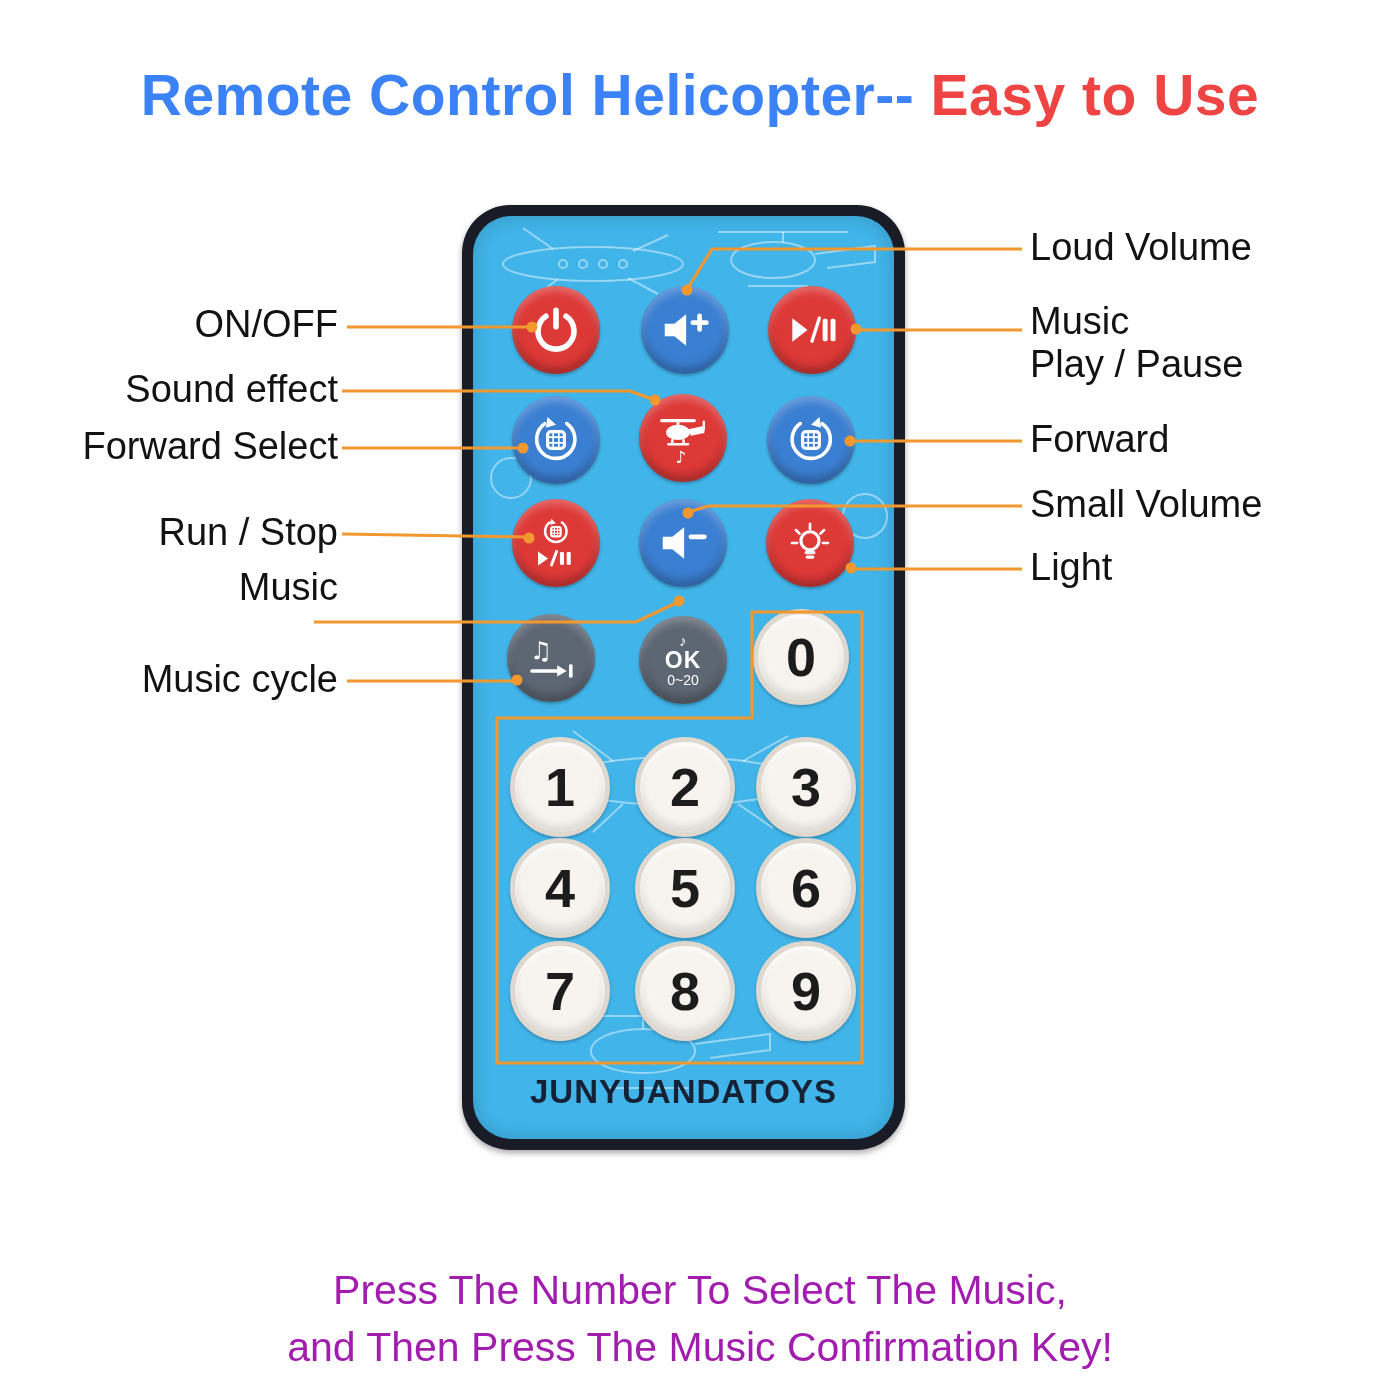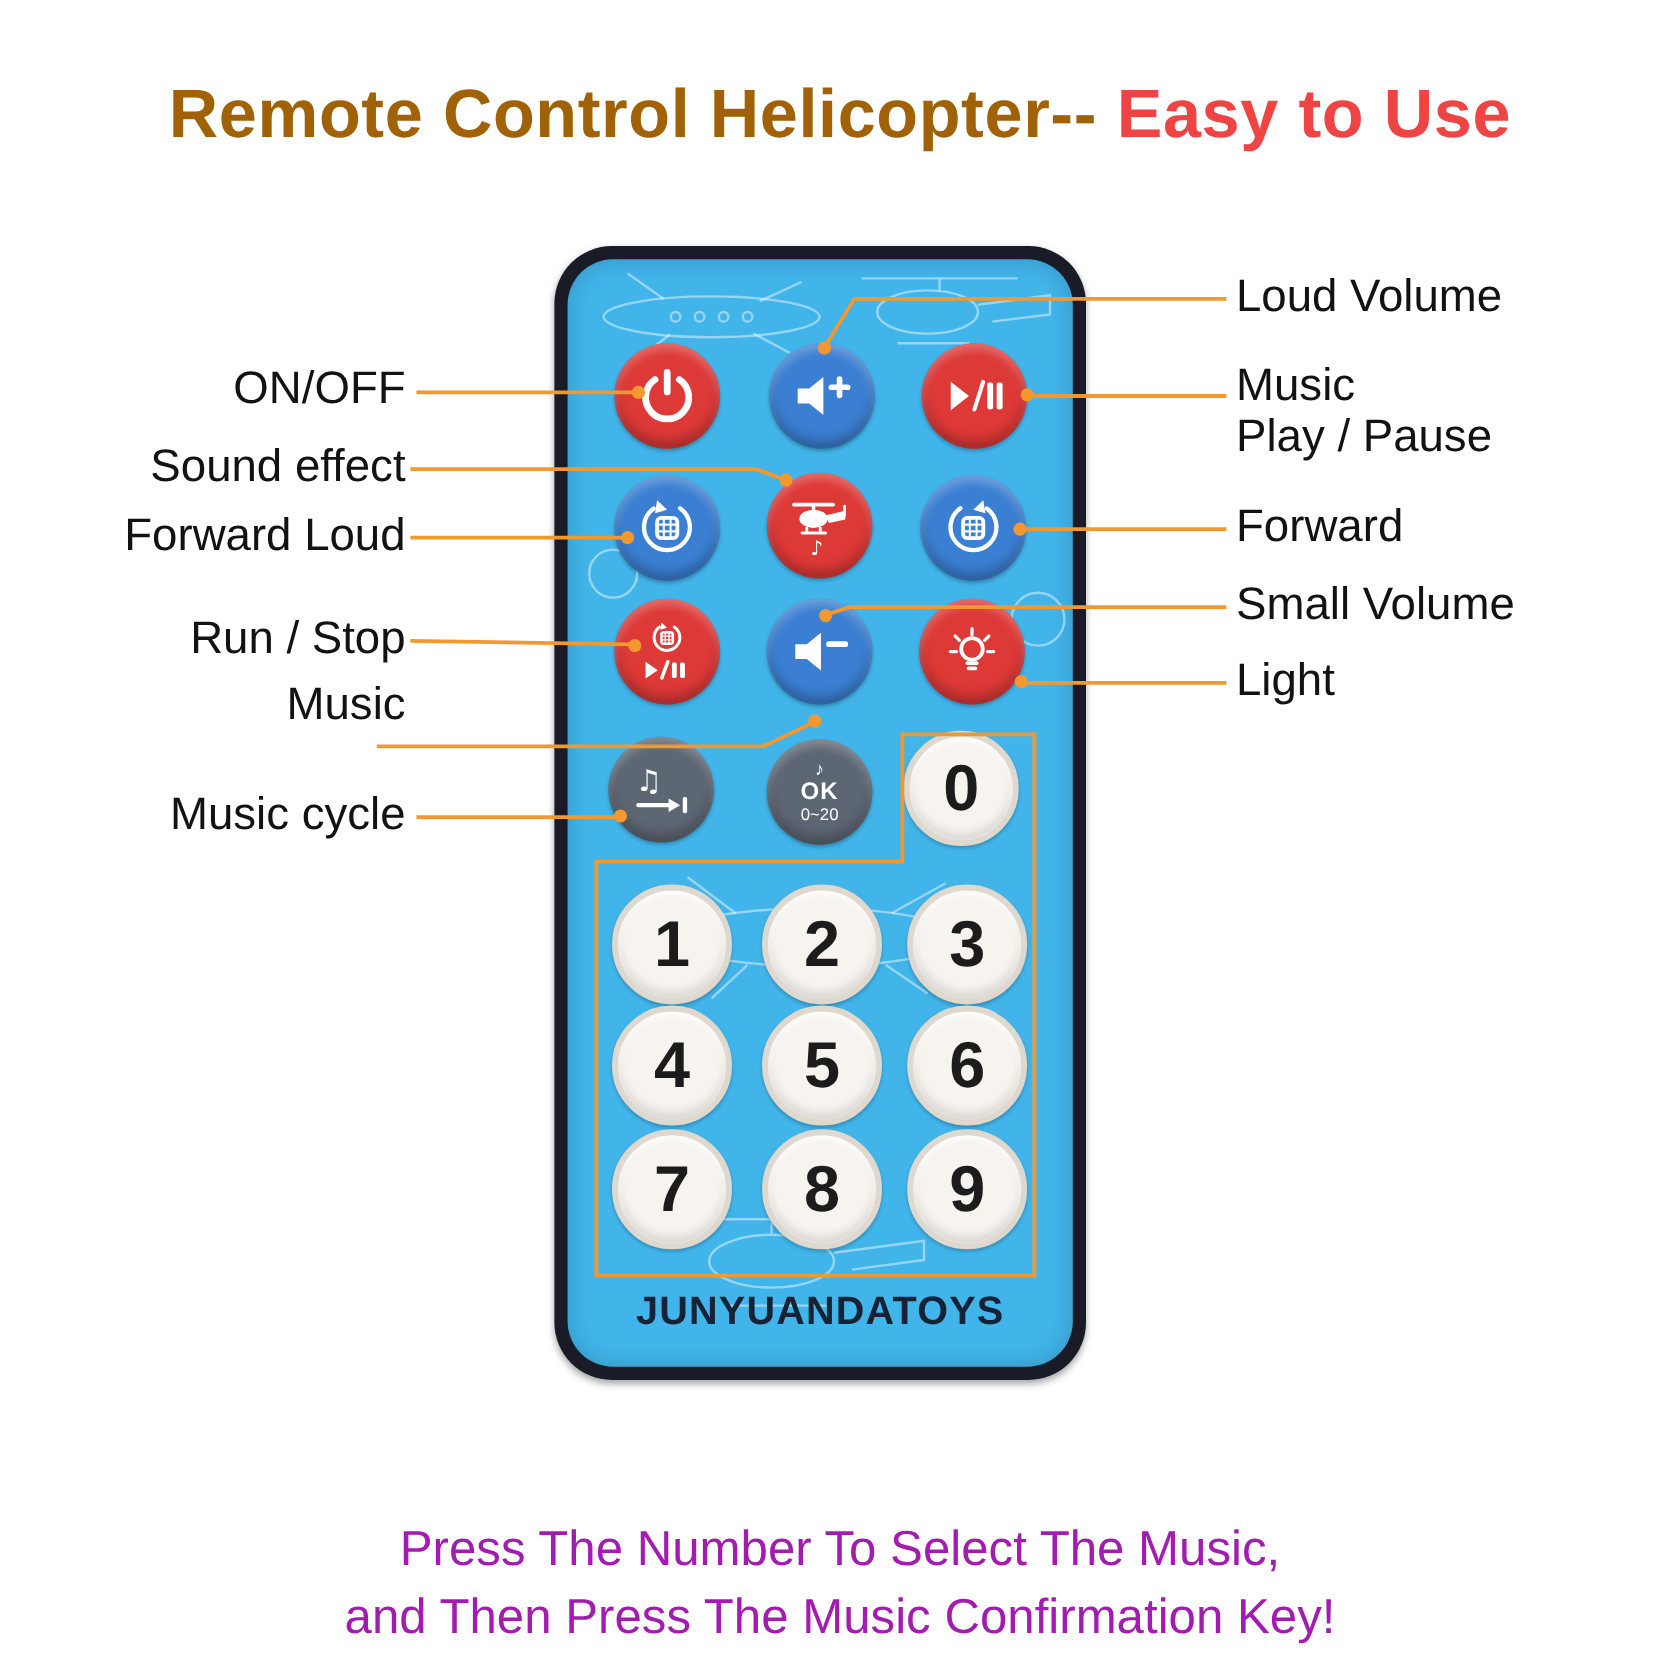--- a/index.html
+++ b/index.html
@@ -1,20 +1,20 @@
 <!DOCTYPE html>
 <html><head>
 <meta charset="utf-8">
 <style>
   html,body{margin:0;padding:0;background:#fff;}
   .canvas{position:relative;width:1400px;height:1400px;background:#fff;overflow:hidden;
           font-family:"Liberation Sans",sans-serif;}
   .title{position:absolute;top:62px;left:0;width:100%;text-align:center;
          font-size:57px;font-weight:bold;letter-spacing:.5px;white-space:nowrap;}
-  .t-blue{color:#a16207;}
+  .t-blue{color:#3b82f6;}
   .t-black{color:#ef4444;}
 
   .lbl{position:absolute;font-size:38px;color:#121212;white-space:nowrap;line-height:43px;}
   .lbl.left{right:1062px;text-align:right;}
   .lbl.right{left:1030px;text-align:left;}
   .lbl.two{text-align:center;}
 
   .remote{position:absolute;left:462px;top:205px;width:443px;height:945px;
           background:#191c26;border-radius:48px;box-shadow:0 3px 6px rgba(0,0,0,.35);}
   .remote-face{position:absolute;left:11px;top:11px;right:11px;bottom:11px;
@@ -29,21 +29,21 @@
   .red{background:#dd3937;}
   .blue{background:#3b7fd2;}
   .gray{background:#5d6673;}
   .btn-w{width:100px;height:100px;background:#f7f4ef;border:5px solid #ded8cf;box-sizing:border-box;
          box-shadow:inset 0 3px 5px rgba(255,255,255,.9),inset 0 -5px 8px rgba(0,0,0,.12),0 2px 3px rgba(0,0,0,.22);
          font-weight:bold;font-size:54px;color:#1c1c1c;}
   .btn-w.zero{width:96px;height:96px;}
   .ic{width:54px;height:54px;display:block;}
   .okbtn{flex-direction:column;color:#fff;line-height:1.05;}
   .okbtn .n{font-size:15px;}
-  .okbtn .o{font-size:20px;font-weight:bold;letter-spacing:1px;text-align:center;}
+  .okbtn .o{font-size:23px;font-weight:bold;letter-spacing:1px;text-align:center;}
   .okbtn .r{font-size:14px;}
   .brand{position:absolute;left:0;top:857px;width:100%;text-align:center;font-weight:bold;
          font-size:33px;color:#152235;letter-spacing:1px;}
 
   .overlay{position:absolute;left:0;top:0;width:1400px;height:1400px;z-index:5;pointer-events:none;}
 
   .footer{position:absolute;top:1262px;left:0;width:100%;text-align:center;
           font-size:41px;color:#a21caf;line-height:57px;}
 </style>
 </head>
@@ -198,21 +198,21 @@
       <button class="btn btn-w" style="left:37px;top:725px;">7</button>
       <button class="btn btn-w" style="left:162px;top:725px;">8</button>
       <button class="btn btn-w" style="left:283px;top:725px;">9</button>
 
       <div class="brand">JUNYUANDATOYS</div>
     </div>
   </div>
 
   <div class="lbl left" style="top:303px;">ON/OFF</div>
   <div class="lbl left" style="top:368px;">Sound effect</div>
-  <div class="lbl left" style="top:425px;">Forward Loud</div>
+  <div class="lbl left" style="top:425px;">Forward Select</div>
   <div class="lbl left" style="top:511px;">Run / Stop</div>
   <div class="lbl left two" style="top:566px;">
     <div>Music</div>
   </div>
   <div class="lbl right" style="top:226px;">Loud Volume</div>
 
   <div class="lbl left" style="top:658px;">Music cycle</div>
   <div class="lbl right" style="top:300px;">
     <div>Music</div>
     <div>Play / Pause</div>

